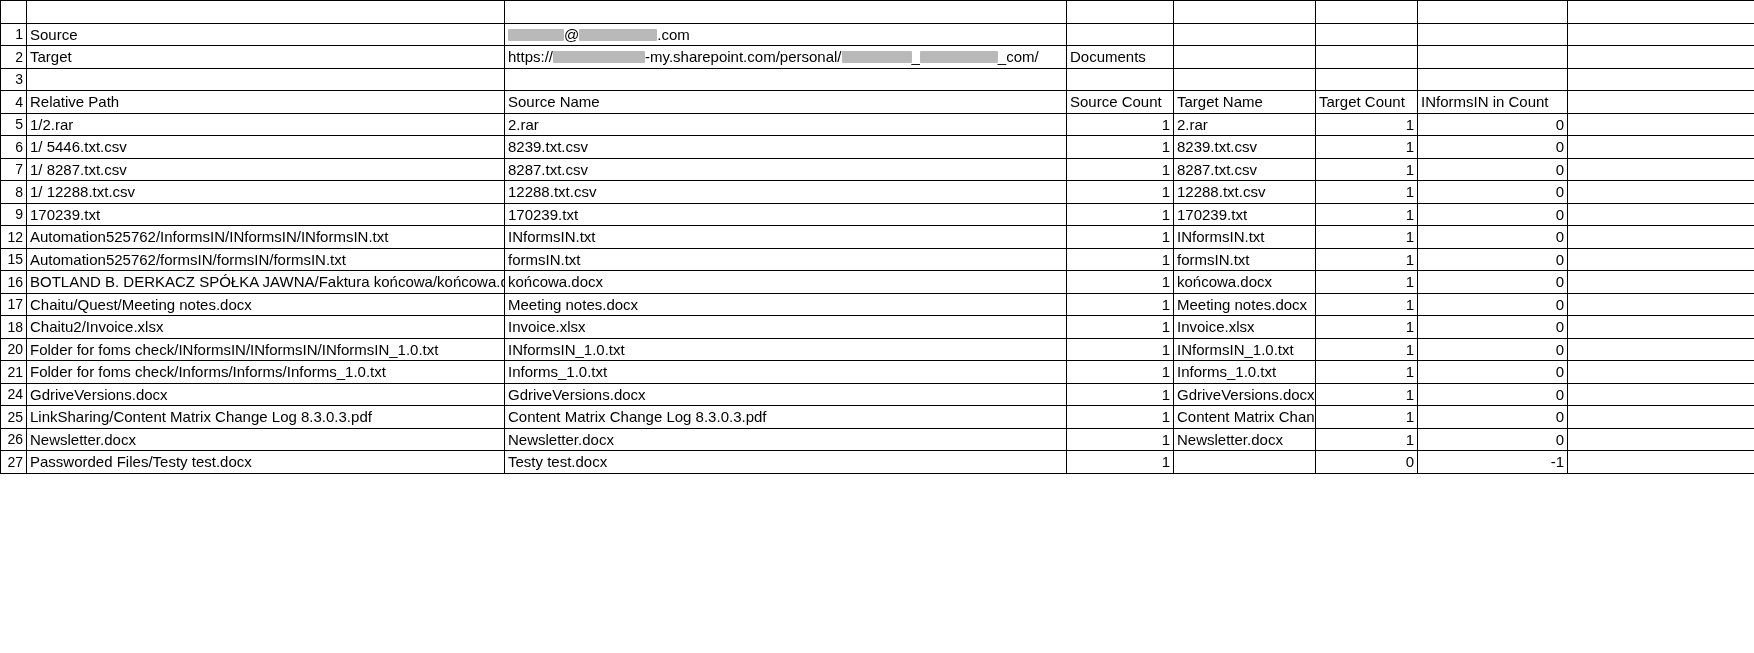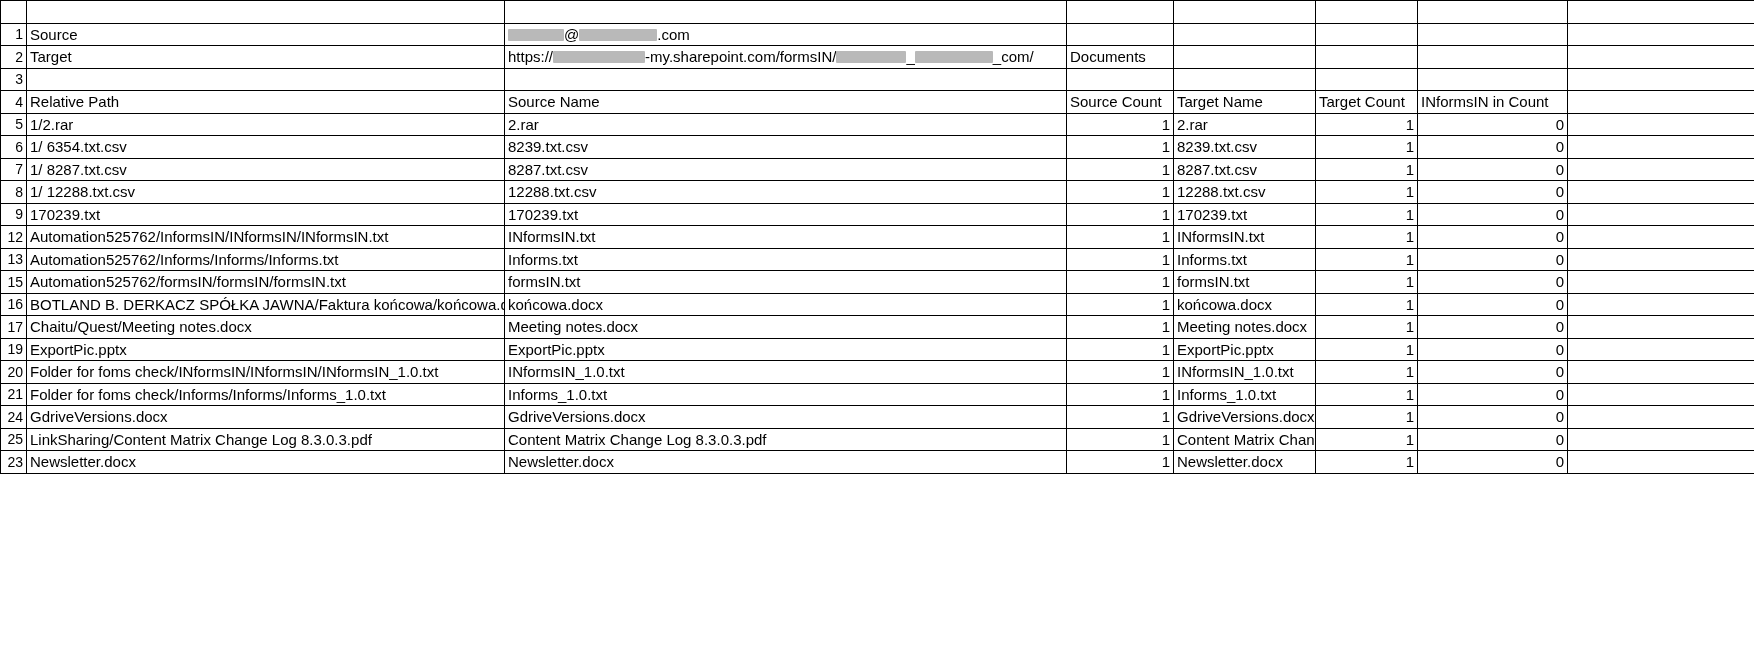--- a/index.html
+++ b/index.html
@@ -109,21 +109,21 @@
         <td></td>
         <td></td>
         <td></td>
         <td></td>
         <td class="noborder"></td>
       </tr>
 
       <tr>
         <td class="rowhdr">2</td>
         <td>Target</td>
-        <td><span>https://</span><span class="redacted r3"></span><span>-my.sharepoint.com/formsIN/</span><span class="redacted r5"></span>_<span class="redacted r4"></span><span>_com/</span></td>
+        <td><span>https://</span><span class="redacted r3"></span><span>-my.sharepoint.com/personal/</span><span class="redacted r5"></span>_<span class="redacted r4"></span><span>_com/</span></td>
         <td>Documents</td>
         <td></td>
         <td></td>
         <td></td>
         <td class="noborder"></td>
       </tr>
 
       <tr>
         <td class="rowhdr">3</td>
         <td></td>
@@ -152,21 +152,21 @@
           <td>1/2.rar</td>
           <td>2.rar</td>
           <td class="num">1</td>
           <td>2.rar</td>
           <td class="num">1</td>
           <td class="ok">0</td>
           <td class="noborder"></td>
         </tr>
         <tr>
           <td class="rowhdr">6</td>
-          <td>1/ 6354.txt.csv</td>
+          <td>1/ 5446.txt.csv</td>
           <td> 8239.txt.csv</td>
           <td class="num">1</td>
           <td> 8239.txt.csv</td>
           <td class="num">1</td>
           <td class="ok">0</td>
           <td class="noborder"></td>
         </tr>
         <tr>
           <td class="rowhdr">7</td>
           <td>1/ 8287.txt.csv</td>
@@ -201,30 +201,20 @@
           <td class="rowhdr">12</td>
           <td>Automation525762/InformsIN/INformsIN/INformsIN.txt</td>
           <td>INformsIN.txt</td>
           <td class="num">1</td>
           <td>INformsIN.txt</td>
           <td class="num">1</td>
           <td class="ok">0</td>
           <td class="noborder"></td>
         </tr>
         <tr>
-          <td class="rowhdr">13</td>
-          <td>Automation525762/Informs/Informs/Informs.txt</td>
-          <td>Informs.txt</td>
-          <td class="num">1</td>
-          <td>Informs.txt</td>
-          <td class="num">1</td>
-          <td class="ok">0</td>
-          <td class="noborder"></td>
-        </tr>
-        <tr>
           <td class="rowhdr">15</td>
           <td>Automation525762/formsIN/formsIN/formsIN.txt</td>
           <td>formsIN.txt</td>
           <td class="num">1</td>
           <td>formsIN.txt</td>
           <td class="num">1</td>
           <td class="ok">0</td>
           <td class="noborder"></td>
         </tr>
         <tr>
@@ -241,25 +231,25 @@
           <td class="rowhdr">17</td>
           <td>Chaitu/Quest/Meeting notes.docx</td>
           <td>Meeting notes.docx</td>
           <td class="num">1</td>
           <td>Meeting notes.docx</td>
           <td class="num">1</td>
           <td class="ok">0</td>
           <td class="noborder"></td>
         </tr>
         <tr>
-          <td class="rowhdr">19</td>
-          <td>ExportPic.pptx</td>
-          <td>ExportPic.pptx</td>
-          <td class="num">1</td>
-          <td>ExportPic.pptx</td>
+          <td class="rowhdr">18</td>
+          <td>Chaitu2/Invoice.xlsx</td>
+          <td>Invoice.xlsx</td>
+          <td class="num">1</td>
+          <td>Invoice.xlsx</td>
           <td class="num">1</td>
           <td class="ok">0</td>
           <td class="noborder"></td>
         </tr>
         <tr>
           <td class="rowhdr">20</td>
           <td>Folder for foms check/INformsIN/INformsIN/INformsIN_1.0.txt</td>
           <td>INformsIN_1.0.txt</td>
           <td class="num">1</td>
           <td>INformsIN_1.0.txt</td>
@@ -291,24 +281,34 @@
           <td class="rowhdr">25</td>
           <td>LinkSharing/Content Matrix Change Log 8.3.0.3.pdf</td>
           <td>Content Matrix Change Log 8.3.0.3.pdf</td>
           <td class="num">1</td>
           <td>Content Matrix Chang</td>
           <td class="num">1</td>
           <td class="ok">0</td>
           <td class="noborder"></td>
         </tr>
         <tr>
-          <td class="rowhdr">23</td>
+          <td class="rowhdr">26</td>
           <td>Newsletter.docx</td>
           <td>Newsletter.docx</td>
           <td class="num">1</td>
           <td>Newsletter.docx</td>
           <td class="num">1</td>
           <td class="ok">0</td>
+          <td class="noborder"></td>
+        </tr>
+        <tr>
+          <td class="rowhdr">27</td>
+          <td>Passworded Files/Testy test.docx</td>
+          <td>Testy test.docx</td>
+          <td class="num">1</td>
+          <td></td>
+          <td class="num">0</td>
+          <td class="bad">-1</td>
           <td class="noborder"></td>
         </tr>
       </tbody>
   </table>
 </div>
 
 </body></html>

